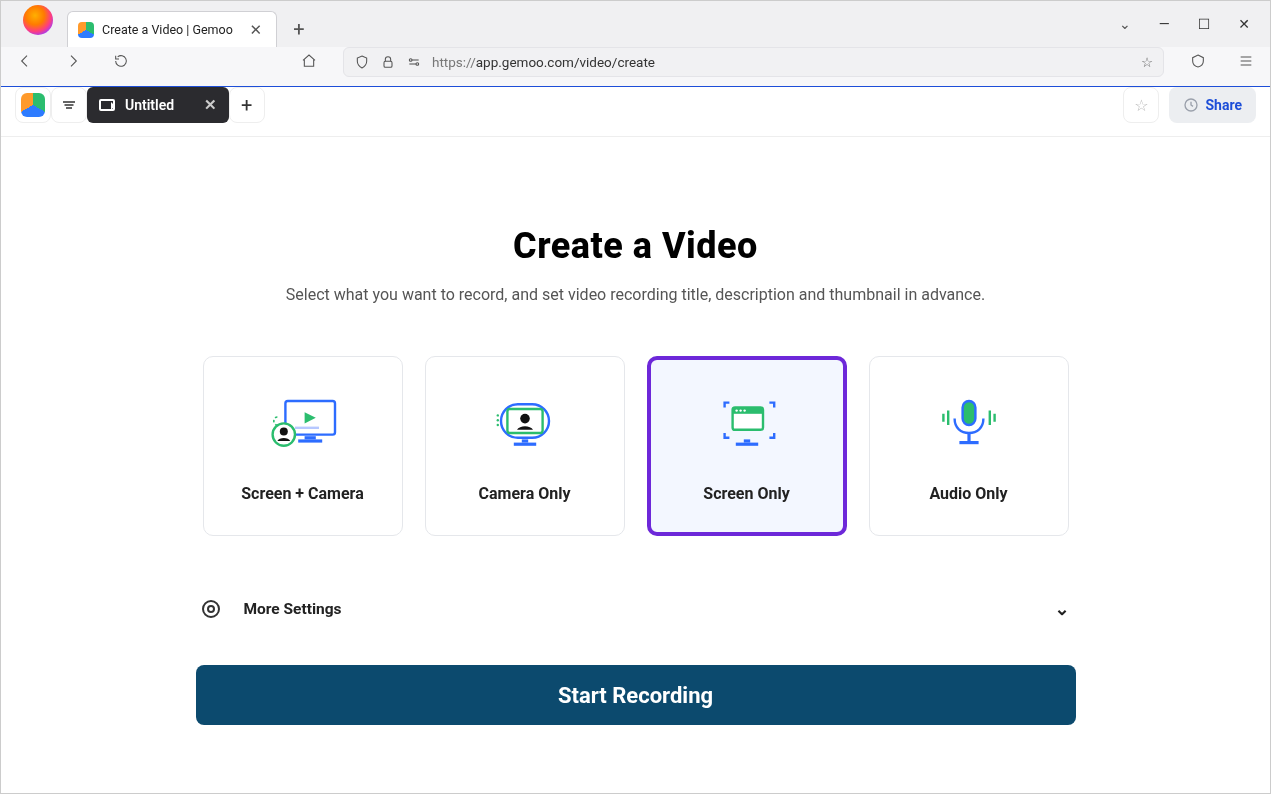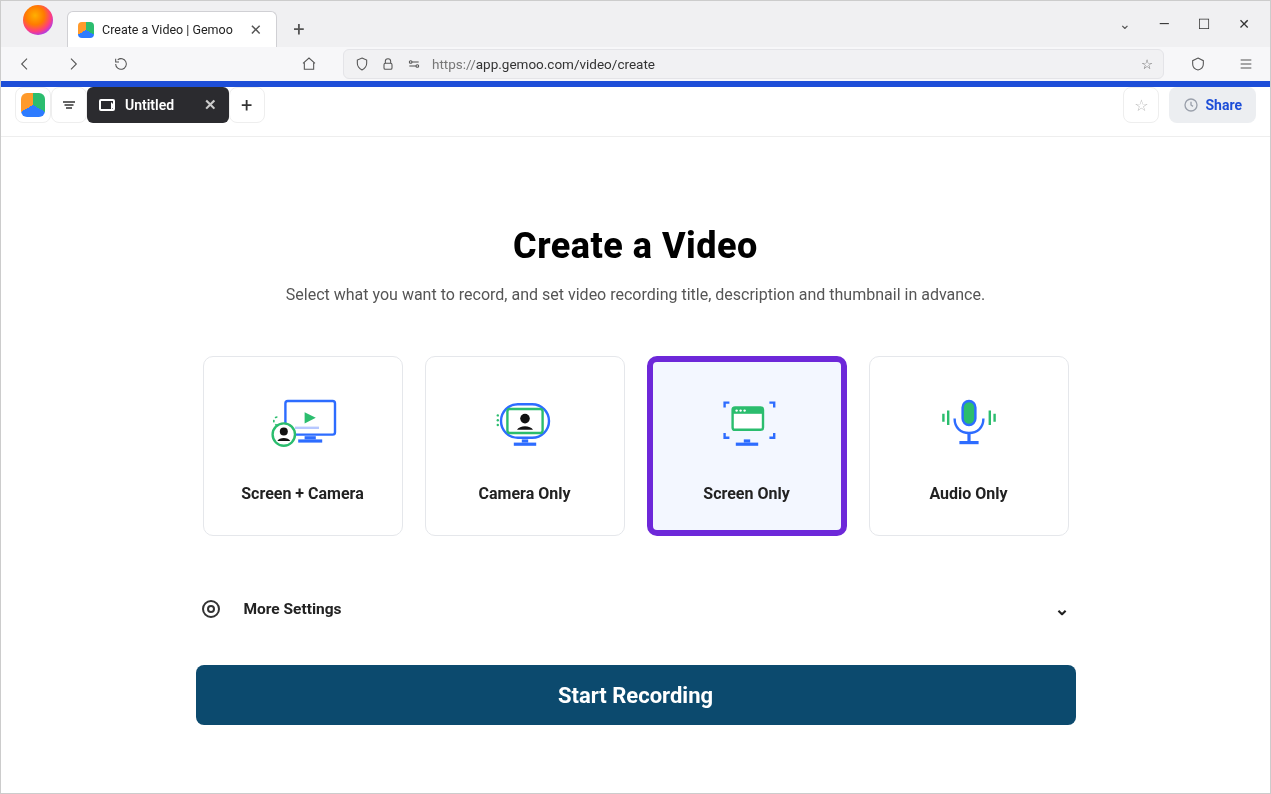--- a/index.html
+++ b/index.html
@@ -8,21 +8,21 @@
   .ff-logo { width:30px; height:30px; margin:0 14px 8px 14px; border-radius:50%; background: radial-gradient(circle at 40% 35%, #ffb000 0%, #ff7b00 35%, #ff3d7f 60%, #9b3dff 80%, #3d6fff 100%); align-self:center;}
   .tab-bar { display:flex; align-items:flex-end; height:100%; }
   .tab { height:36px; background:#fff; border:1px solid #d0d0d4; border-bottom:none; border-radius:6px 6px 0 0; display:flex; align-items:center; padding:0 10px; min-width:210px; font-size:12.5px; color:#222; margin-bottom:0;}
   .tab .favicon { width:16px; height:16px; margin-right:8px; border-radius:4px; background: conic-gradient(#2bbd6e 0 120deg,#2d7bff 120deg 240deg,#ff9a2b 240deg 360deg);}
   .tab .tab-title { flex:1; }
   .tab .tab-x { color:#555; font-size:15px; padding:0 4px; cursor:pointer;}
   .new-tab { width:32px; height:32px; display:flex; align-items:center; justify-content:center; color:#555; font-size:20px; margin-left:6px; margin-bottom:2px; cursor:pointer;}
   .win-controls { margin-left:auto; display:flex; align-items:center; gap:28px; padding-right:20px; color:#333; align-self:center;}
   .win-controls span { font-size:14px; cursor:pointer; }
   .chev { font-size:16px; color:#555;}
-  .nav-bar { height:40px; background:#f7f7f9; border-bottom:6px solid #1d4ed8; display:flex; align-items:center; padding:0 10px; gap:20px;}
+  .nav-bar { height:40px; background:#f7f7f9; border-bottom:1px solid #1d4ed8; display:flex; padding:0 10px; gap:20px;}
   .nav-btn { width:28px; height:28px; display:flex; align-items:center; justify-content:center; color:#444; cursor:pointer;}
   .nav-btn.disabled { color:#aaa; }
   .url-bar { flex:1; height:30px; background:#f1f1f3; border:1px solid #e4e4e8; border-radius:6px; display:flex; align-items:center; padding:0 10px; font-size:13.5px; color:#555; gap:10px;}
   .url-bar .proto { color:#777;}
   .url-bar .addr { color:#333; }
   .url-bar .star-end { margin-left:auto; color:#666;}
   .app-bar { height:50px; background:#fff; border-bottom:1px solid #eee; display:flex; padding:0 14px; gap:0;}
   .app-logo { width:36px; height:36px; border:1px solid #eee; border-radius:8px; display:flex; align-items:center; justify-content:center;}
   .app-logo-inner{ width:24px; height:24px; border-radius:6px; background: conic-gradient(#2bbd6e 0 120deg,#2d7bff 120deg 240deg,#ff9a2b 240deg 360deg);}
   .menu-btn { width:36px; height:36px; border:1px solid #eee; border-radius:8px; display:flex; align-items:center; justify-content:center; color:#333; font-size:18px; cursor:pointer;}
@@ -34,21 +34,21 @@
   .right-btns { margin-left:auto; display:flex; gap:10px;}
   .star-btn { width:36px; height:36px; border:1px solid #eee; border-radius:8px; display:flex; align-items:center; justify-content:center; color:#bbb; cursor:pointer;}
   .share-btn { height:36px; background:#eceef1; border-radius:8px; display:flex; align-items:center; padding:0 14px; color:#1d4ed8; font-weight:700; font-size:14px; gap:6px; cursor:pointer;}
   .page { background:#fff; height: calc(100% - 136px); position:relative; padding:18px 0 0 0;}
   .back { font-weight:800; font-size:18px; color:#111; padding-left:22px; cursor:pointer;}
   .content { width:880px; margin: 70px auto 0; text-align:center;}
   h1 { font-size:36px; font-weight:800; letter-spacing:0.5px;}
   .sub { margin-top:18px; font-size:16px; color:#555;}
   .cards { display:flex; gap:22px; margin-top:52px; justify-content:center;}
   .card { width:200px; height:180px; border:1px solid #e5e7eb; border-radius:10px; display:flex; flex-direction:column; align-items:center; justify-content:center; gap:24px; cursor:pointer;text-align:right;}
-  .card.selected { border:6px solid #6d28d9; background:#f3f7ff;}
+  .card.selected { border:4px solid #6d28d9; background:#f3f7ff;}
   .card .label { font-weight:700; font-size:16px; color:#222;}
   .card svg { width:80px; height:70px;}
   .more { margin-top:62px; display:flex; align-items:center; gap:24px; font-weight:700; font-size:15.5px; color:#222; justify-content:flex-start; padding:0 6px; cursor:pointer;}
   .more .gear { width:18px; height:18px; border:2px solid #333; border-radius:50%; position:relative;}
   .more .gear::before{content:""; position:absolute; inset:3px; border:2px solid #333; border-radius:50%;}
   .more .chev2 { margin-left:auto; font-size:18px; color:#222;}
   .start { margin-top:46px; width:100%; height:60px; background:#0c4a6e; color:#fff; border:none; border-radius:8px; font-size:22px; font-weight:700; cursor:pointer;}
   .ic { width:16px; height:16px; stroke:#555; fill:none; stroke-width:1.6;}
 </style>
 </head>

